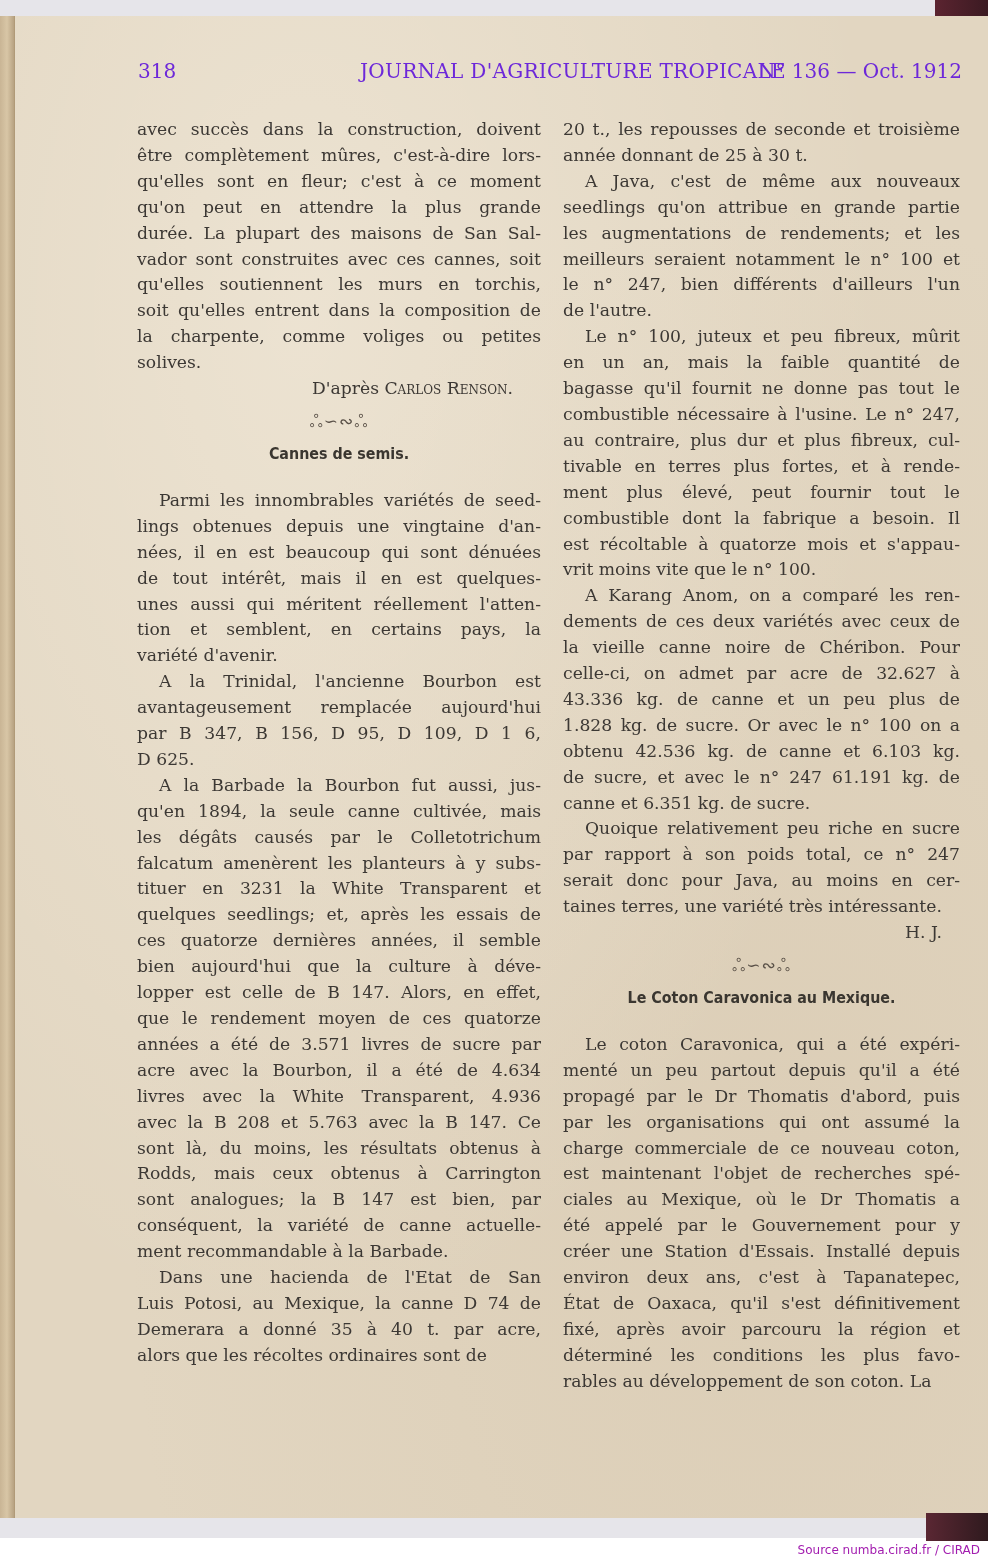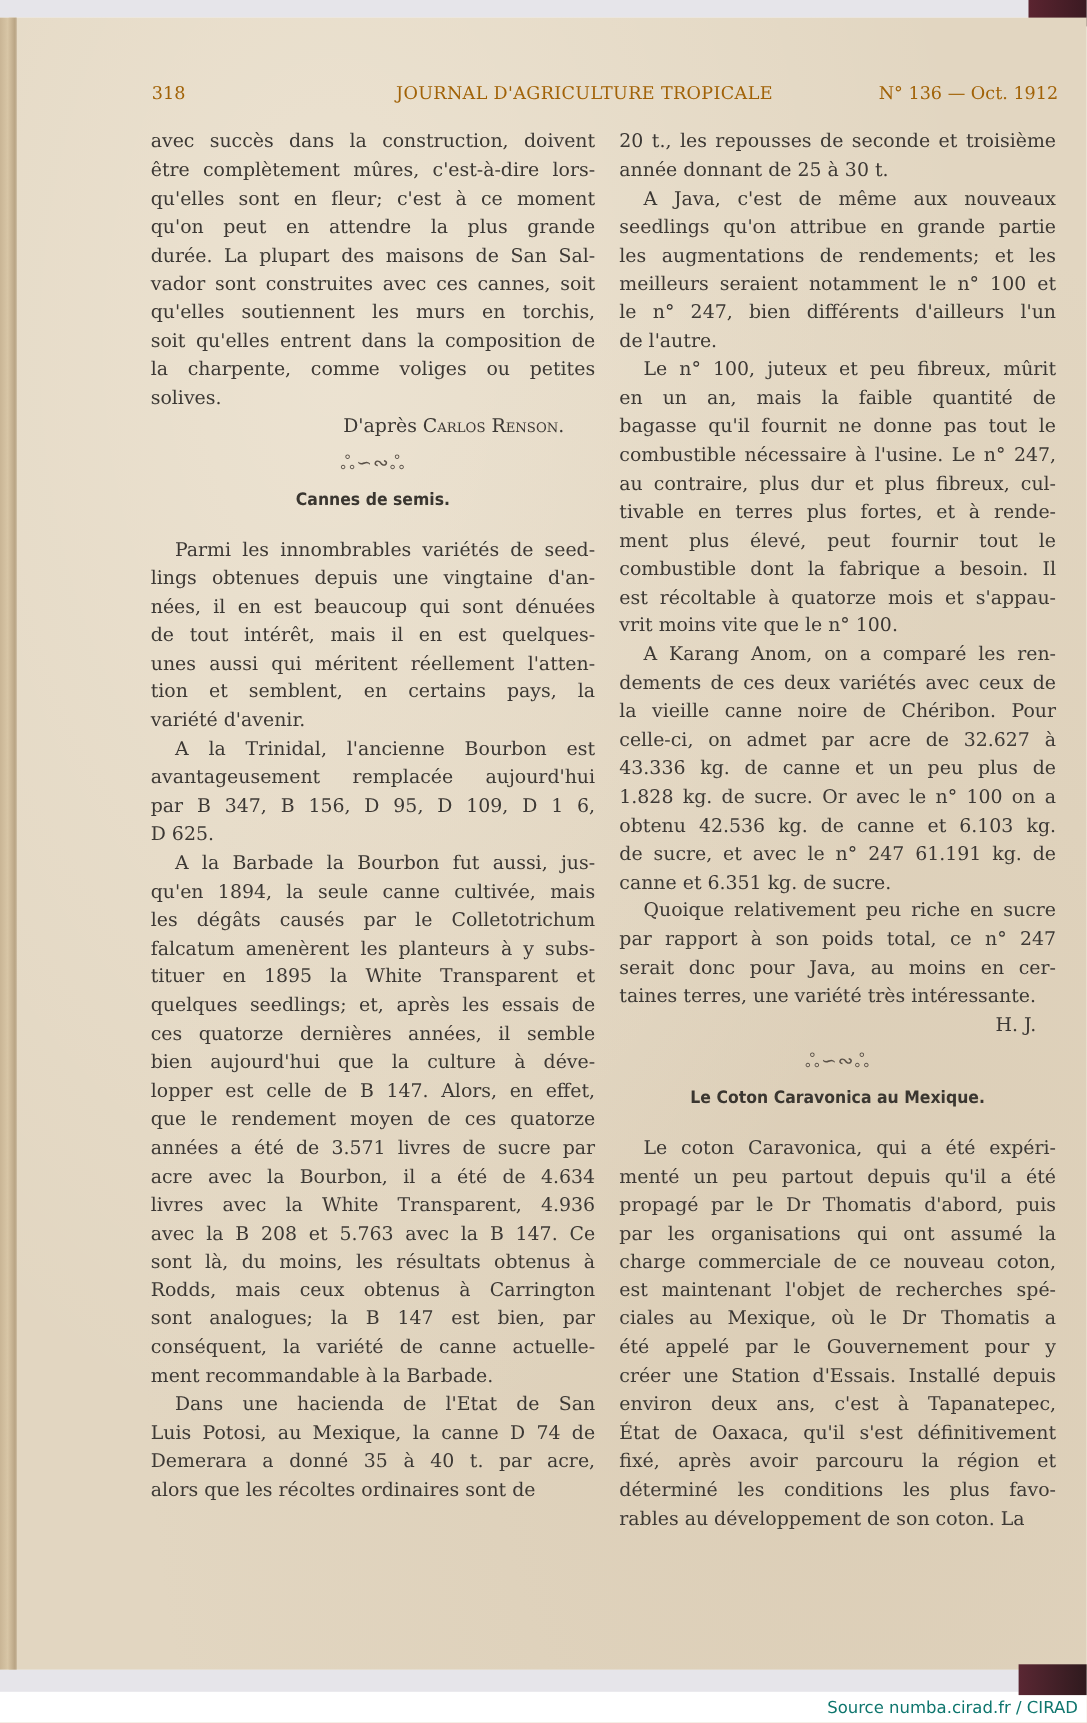--- a/index.html
+++ b/index.html
@@ -31,26 +31,26 @@
     .scan-band-bottom {
       position: absolute; left: 0; top: 1518px; width: 930px; height: 20px;
       background: #e6e5ea;
     }
     .binding-bottom {
       position: absolute; left: 926px; top: 1513px; width: 62px; height: 28px;
       background: linear-gradient(90deg, #5a2733, #2f1a1e);
     }
     .footer-source {
       position: absolute; right: 8px; top: 1543px;
-      font-family: "DejaVu Sans", sans-serif; font-size: 15px; color: #0f766e;
+      font-family: "DejaVu Sans", sans-serif; font-size: 12px; color: #a21caf;
     }
 
     .running-head {
-      position: absolute; top: 75px; left: 138px; width: 824px; height: 22px;
-      font-size: 16px; color: #a16207;
+      position: absolute; top: 59px; left: 138px; width: 824px; height: 22px;
+      font-size: 20px; color: #6d28d9;
     }
     .running-head .pageno { position: absolute; left: 0; top: 0; }
     .running-head .journal { position: absolute; left: 222px; top: 0; letter-spacing: 0.3px; text-align: right; }
     .running-head .issue { position: absolute; right: 0; top: 0; }
 
     .col {
       position: absolute; top: 117px; width: 404px;
       font-size: 17.2px; line-height: 25.9px; color: #3c3834;
       text-align: justify;
     }
@@ -120,21 +120,21 @@
         <span class="ln" style="padding-left: 22px;">A la Trinidal, l'ancienne Bourbon est</span>
         <span class="ln">avantageusement remplacée aujourd'hui</span>
         <span class="ln">par B 347, B 156, D 95, D 109, D 1 6,</span>
         <span class="ln last">D 625.</span>
       </p>
       <p>
         <span class="ln" style="padding-left: 22px;">A la Barbade la Bourbon fut aussi, jus-</span>
         <span class="ln">qu'en 1894, la seule canne cultivée, mais</span>
         <span class="ln">les dégâts causés par le Colletotrichum</span>
         <span class="ln">falcatum amenèrent les planteurs à y subs-</span>
-        <span class="ln">tituer en 1895 la White Transparent et</span>
+        <span class="ln">tituer en 3231 la White Transparent et</span>
         <span class="ln">quelques seedlings; et, après les essais de</span>
         <span class="ln">ces quatorze dernières années, il semble</span>
         <span class="ln">bien aujourd'hui que la culture à déve-</span>
         <span class="ln">lopper est celle de B 147. Alors, en effet,</span>
         <span class="ln">que le rendement moyen de ces quatorze</span>
         <span class="ln">années a été de 3.571 livres de sucre par</span>
         <span class="ln">acre avec la Bourbon, il a été de 4.634</span>
         <span class="ln">livres avec la White Transparent, 4.936</span>
         <span class="ln">avec la B 208 et 5.763 avec la B 147. Ce</span>
         <span class="ln">sont là, du moins, les résultats obtenus à</span>

